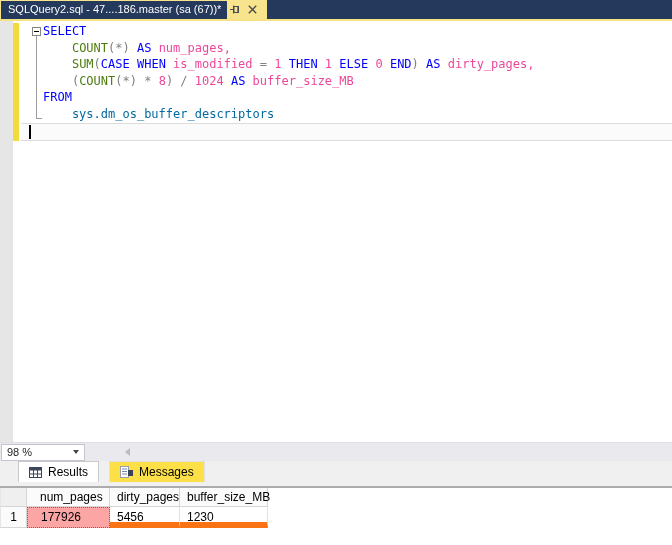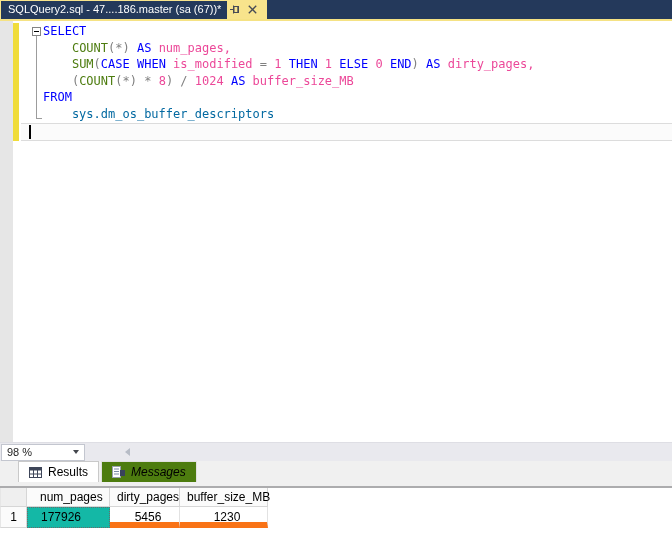--- a/index.html
+++ b/index.html
@@ -47,39 +47,39 @@
               border-right:3px solid transparent; border-top:4px solid #43464D; }
   .hscroll { flex:1; height:100%; display:flex; align-items:center; padding-left:6px; }
   .scroll-left { width:0; height:0; border-top:4px solid transparent;
                  border-bottom:4px solid transparent; border-right:5px solid #B7BCC6; }
 
   
   .results-strip { height:25px; background:#F0F0F0; display:flex; align-items:flex-start; padding-left:18px; }
   .rtab { height:21px; display:flex; align-items:center; gap:6px; padding:0 10px;
           font-size:12px; color:#000; cursor:default; }
   .rtab.active { background:#FFFFFF; border:1px solid #C9C9C9; border-bottom:none; }
-  .rtab.inactive { background:#4d7c0f; border:1px solid #E0E0E0; border-bottom:none; margin-left:2px;font-style:italic; }
+  .rtab.inactive { background:#fde047; border:1px solid #E0E0E0; border-bottom:none; margin-left:10px; }
 
   
   .grid-panel { position:relative; height:59px; border-top:2px solid #ACACAE; background:#FFFFFF; }
   .grid { font-size:12px; color:#000; }
   .grid-header-row { display:flex; height:19px; }
   .g-corner { width:27px; background:#EFEFEF; border-right:1px solid #D6D6D6;
               border-bottom:1px solid #D6D6D6; border-left:1px solid #E6E6E6; }
   .gh { background:#FBFBFB; border-right:1px solid #D6D6D6; border-bottom:1px solid #D6D6D6;
         line-height:18px; padding-left:13px; white-space:nowrap; }
-  .gh.w1, .gc.w1 { padding-left:7px;text-align:center; }
+  .gh.w1, .gc.w1 { padding-left:7px; }
   .c0 { width:83px; } .c1 { width:70px; } .c2 { width:88px; }
   .grow { display:flex; height:21px; }
   .grh { width:27px; background:#FBFBFB; border-right:1px solid #D6D6D6;
          border-bottom:1px solid #D6D6D6; border-left:1px solid #E6E6E6;
          text-align:center; line-height:20px; }
   .gc { background:#FFFFFF; border-right:1px solid #E2E2E2; border-bottom:6px solid #f97316;
         line-height:20px; padding-left:13px; white-space:nowrap; }
-  .gc.selected { background:#14b8a6; border:1px dotted #6A6A6A; line-height:19px; }
+  .gc.selected { background:#fca5a5; border:1px dotted #6A6A6A; line-height:19px; }
 </style>
 </head>
 <body>
 
 <div class="window">
 
   <div class="tabstrip">
     <div class="doc-tab">
       <span class="tab-label">SQLQuery2.sql - 47....186.master (sa (67))*</span>
       <span class="tab-btns">

